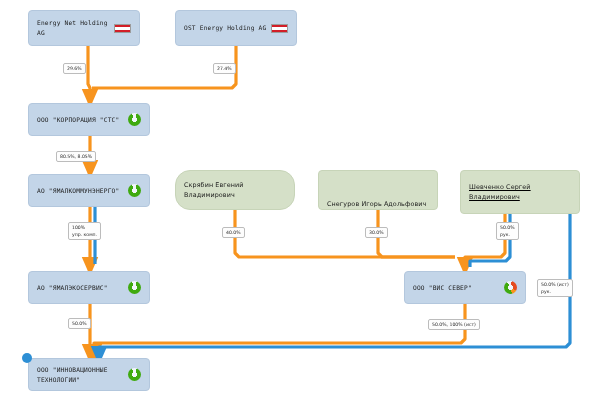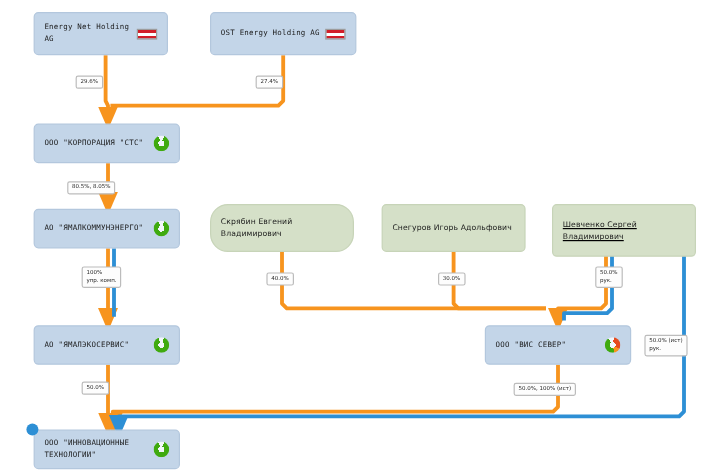--- a/index.html
+++ b/index.html
@@ -169,21 +169,21 @@
     <span class="label">ООО "ИННОВАЦИОННЫЕ
 ТЕХНОЛОГИИ"</span>
     <span class="badge ring-green"></span>
   </div>
 
   <div class="node person" style="left:175px;top:170px;width:120px;height:40px;border-radius:15px;">
     <span class="label">Скрябин Евгений
 Владимирович</span>
   </div>
 
-  <div class="node person" style="left:318px;top:170px;width:120px;height:40px;">
+  <div class="node person" style="left:318px;top:170px;width:120px;height:40px;align-items:flex-end;">
     <span class="label">Снегуров Игорь Адольфович</span>
   </div>
 
   <div class="node person" style="left:460px;top:170px;width:120px;height:44px;text-decoration:underline;">
     <span class="label">Шевченко Сергей
 Владимирович</span>
   </div>
 
   <div class="node company" style="left:404px;top:271px;width:122px;height:33px;">
     <span class="label">ООО "ВИС СЕВЕР"</span>

